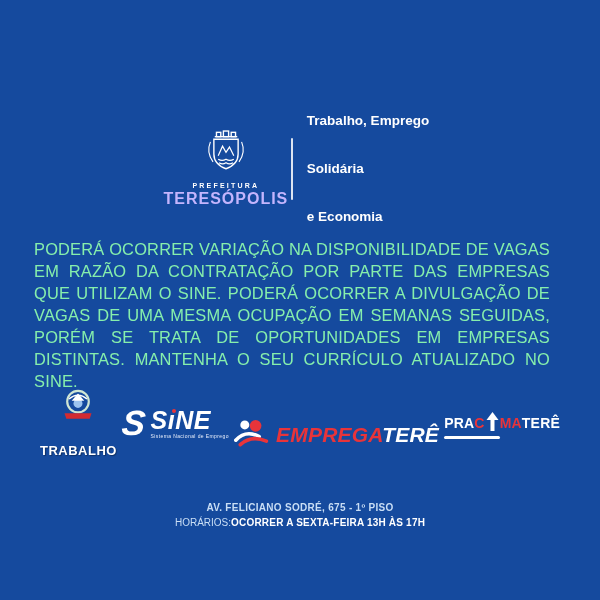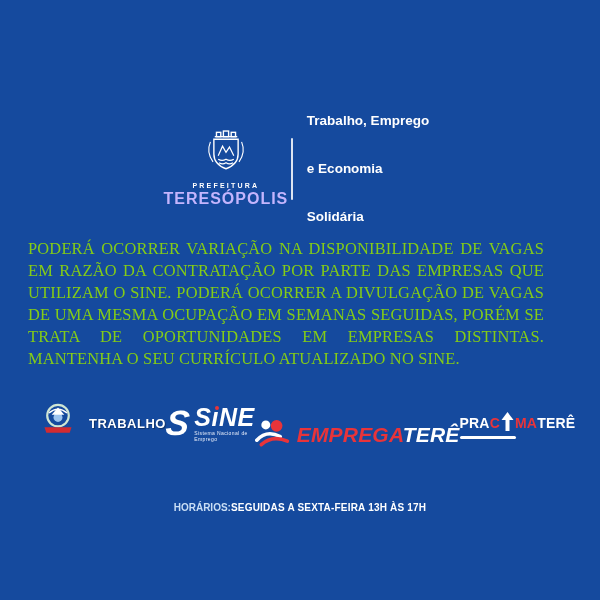--- a/index.html
+++ b/index.html
@@ -17,34 +17,34 @@
   .brand{display:flex;flex-direction:column;align-items:center;width:110px;}
   .brand svg{display:block;}
   .brand-small{font-size:7px;letter-spacing:2.2px;font-weight:700;color:#fff;margin-top:3px;}
   .brand-big{font-size:16px;letter-spacing:1px;font-weight:800;color:#c4b5fd;margin-top:1px;}
   .hdr-divider{width:2px;height:62px;background:rgba(255,255,255,.85);margin:0 14px 0 10px;border-radius:1px;}
   .dept{display:flex;flex-direction:column;justify-content:center;gap:31px;}
   .dept span{font-size:13.5px;font-weight:700;line-height:17px;color:#fff;}
 
   
   .paragraph{
-    position:absolute;top:238px;left:28px;width:516px;
+    position:absolute;top:238px;left:34px;width:516px;
     font-size:16.4px;line-height:22px;letter-spacing:.2px;
-    color:#84cc16;text-align:justify;font-weight:400;font-family:Liberation Serif, serif;
+    color:#86efac;text-align:justify;font-weight:400;
   }
 
   
   .logos{
     position:absolute;top:388px;left:0;width:600px;height:70px;
     display:flex;align-items:center;justify-content:space-between;
     padding:0 40px;box-sizing:border-box;
   }
   .logo{display:flex;align-items:center;}
 
-  .trabalho{flex-direction:row;gap:13px;}
+  .trabalho{flex-direction:column;gap:13px;}
   .trabalho-label{font-size:13px;font-weight:800;letter-spacing:.5px;color:#fff;text-shadow:1px 1px 1px rgba(0,0,0,.35);}
 
   .sine{gap:5px;}
   .sine-s{font-size:35px;font-weight:900;font-style:italic;color:#fff;transform:skewX(-6deg);line-height:30px;}
   .sine-txt{display:flex;flex-direction:column;align-items:flex-start;}
   .sine-word{font-size:25px;font-weight:900;font-style:italic;color:#fff;letter-spacing:.5px;line-height:24px;display:flex;}
   .sine-iwrap{position:relative;display:inline-block;}
   .sine-idot{position:absolute;top:1px;left:4px;width:4px;height:4px;border-radius:50%;background:#e8343a;}
   .sine-sub{font-size:5px;color:#e8eefb;letter-spacing:.4px;margin-top:1px;align-self:flex-end;}
 
@@ -58,21 +58,21 @@
   .pracima-white{color:#fff;}
   .pracima-red{color:#e8343a;}
   .pracima-underline{position:absolute;left:0;bottom:-4px;width:56px;height:3px;background:#fff;border-radius:2px;}
   .pracima-arrow{margin:0 1px;}
 
   
   .footer{
     position:absolute;top:501px;left:0;width:100%;
     text-align:center;font-size:10px;line-height:14.5px;color:#c9def5;
   }
-  .footer .lbl{font-weight:700;color:#c9def5;}
+  .footer .lbl{font-weight:400;color:#c9def5;}
   .footer .val{font-weight:800;color:#fff;letter-spacing:.2px;}
   .addr{font-weight:600;letter-spacing:.3px;}
   .wa{vertical-align:-3px;margin-left:3px;}
 </style>
 </head>
 <body>
 
 <div class="canvas">
 
   <div class="header">
@@ -90,22 +90,22 @@
           <path d="M12 14 q-5 12 3 23" stroke-width="1.3"></path>
           <path d="M48 14 q5 12 -3 23" stroke-width="1.3"></path>
         </svg>
       </span>
       <span class="brand-small">PREFEITURA</span>
       <span class="brand-big">TERESÓPOLIS</span>
     </div>
     <div class="hdr-divider"></div>
     <div class="dept">
       <span>Trabalho, Emprego</span>
+      <span>Solidária</span>
       <span>e Economia</span>
-      <span>Solidária</span>
     </div>
   </div>
 
   <div class="paragraph">PODERÁ OCORRER VARIAÇÃO NA DISPONIBILIDADE DE VAGAS EM RAZÃO DA CONTRATAÇÃO POR PARTE DAS EMPRESAS QUE UTILIZAM O SINE. PODERÁ OCORRER A DIVULGAÇÃO DE VAGAS DE UMA MESMA OCUPAÇÃO EM SEMANAS SEGUIDAS, PORÉM SE TRATA DE OPORTUNIDADES EM EMPRESAS DISTINTAS. MANTENHA O SEU CURRÍCULO ATUALIZADO NO SINE.</div>
 
   <div class="logos">
 
     <div class="logo trabalho">
       <span>
         <svg width="36" height="38" viewBox="0 0 40 42">
@@ -153,16 +153,17 @@
             </svg></span>
           <span class="pracima-red">MA</span>
           <span class="pracima-white">TERÊ</span>
       </span>
       <span class="pracima-underline"></span>
     </div>
 
   </div>
 
   <div class="footer">
-    <div><span class="lbl">HORÁRIOS:</span><span class="val">SEGUIDAS A SEXTA-FEIRA  13H ÀS 17H</span></div>
+    <div class="addr">AV. FELICIANO SODRÉ, 675 - 1º PISO</div>
+    <div><span class="lbl">HORÁRIOS:</span><span class="val">OCORRER A SEXTA-FEIRA  13H ÀS 17H</span></div>
   </div>
 
 </div>
 
 </body></html>

